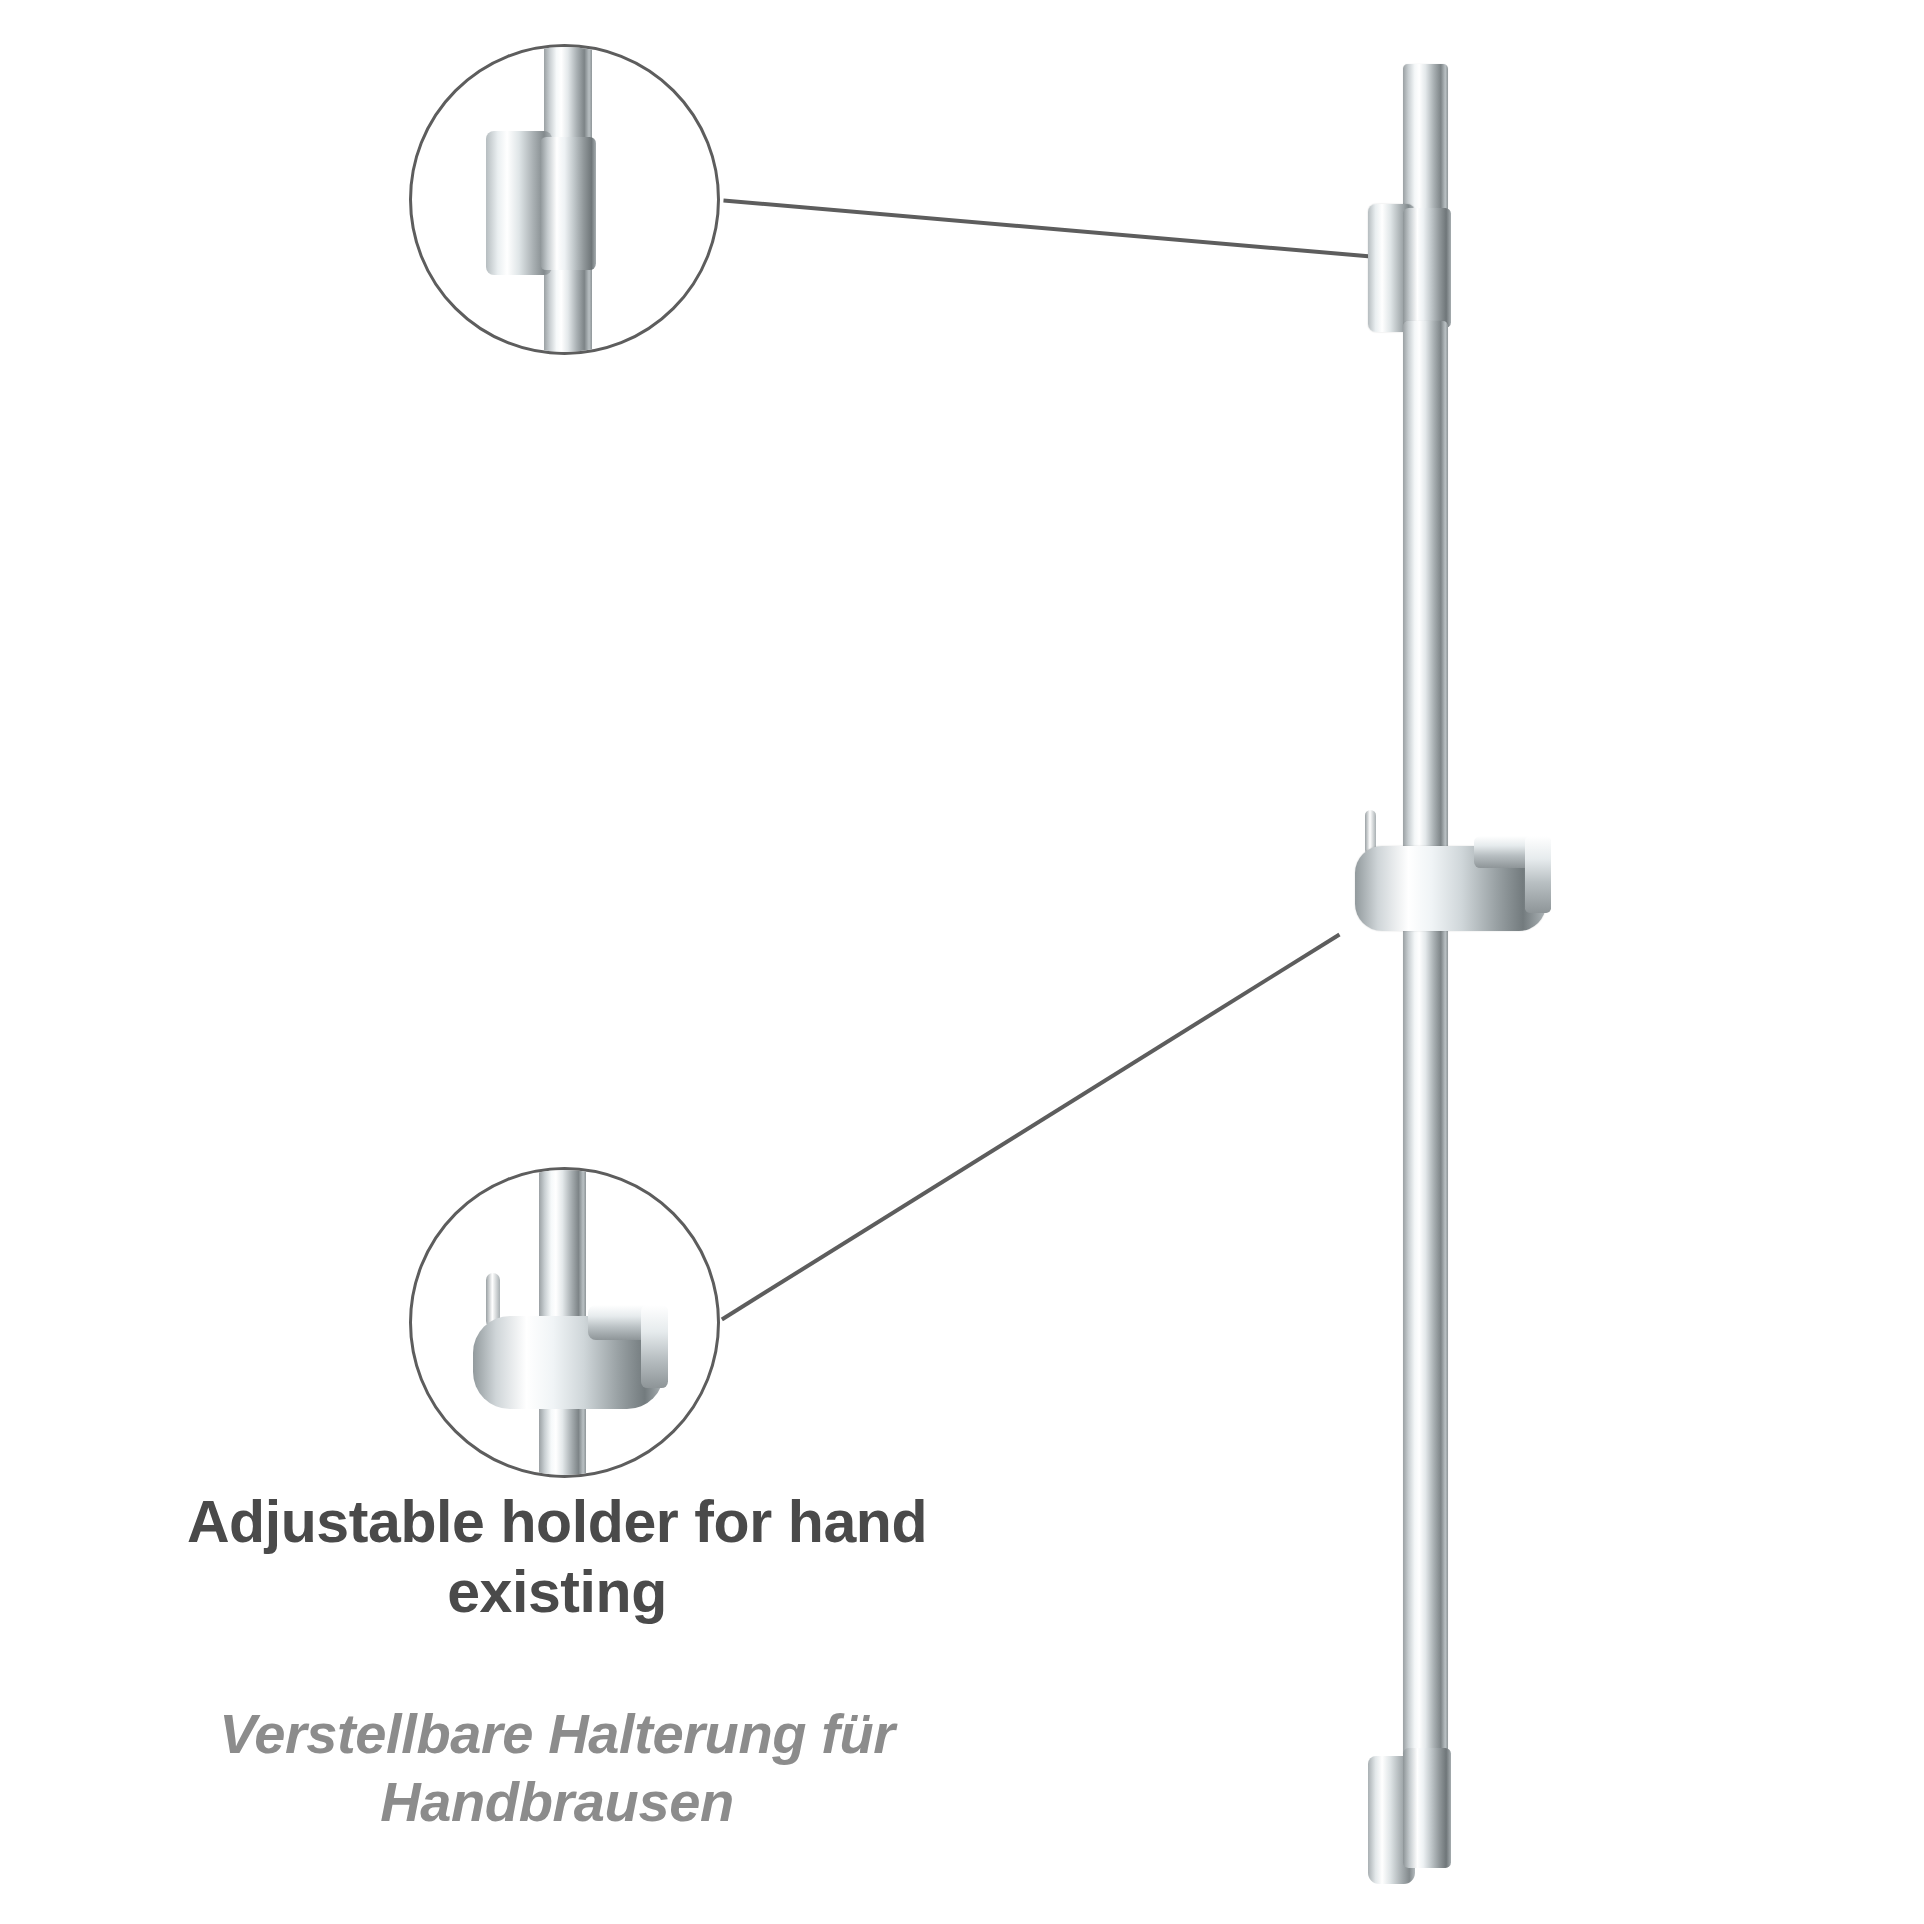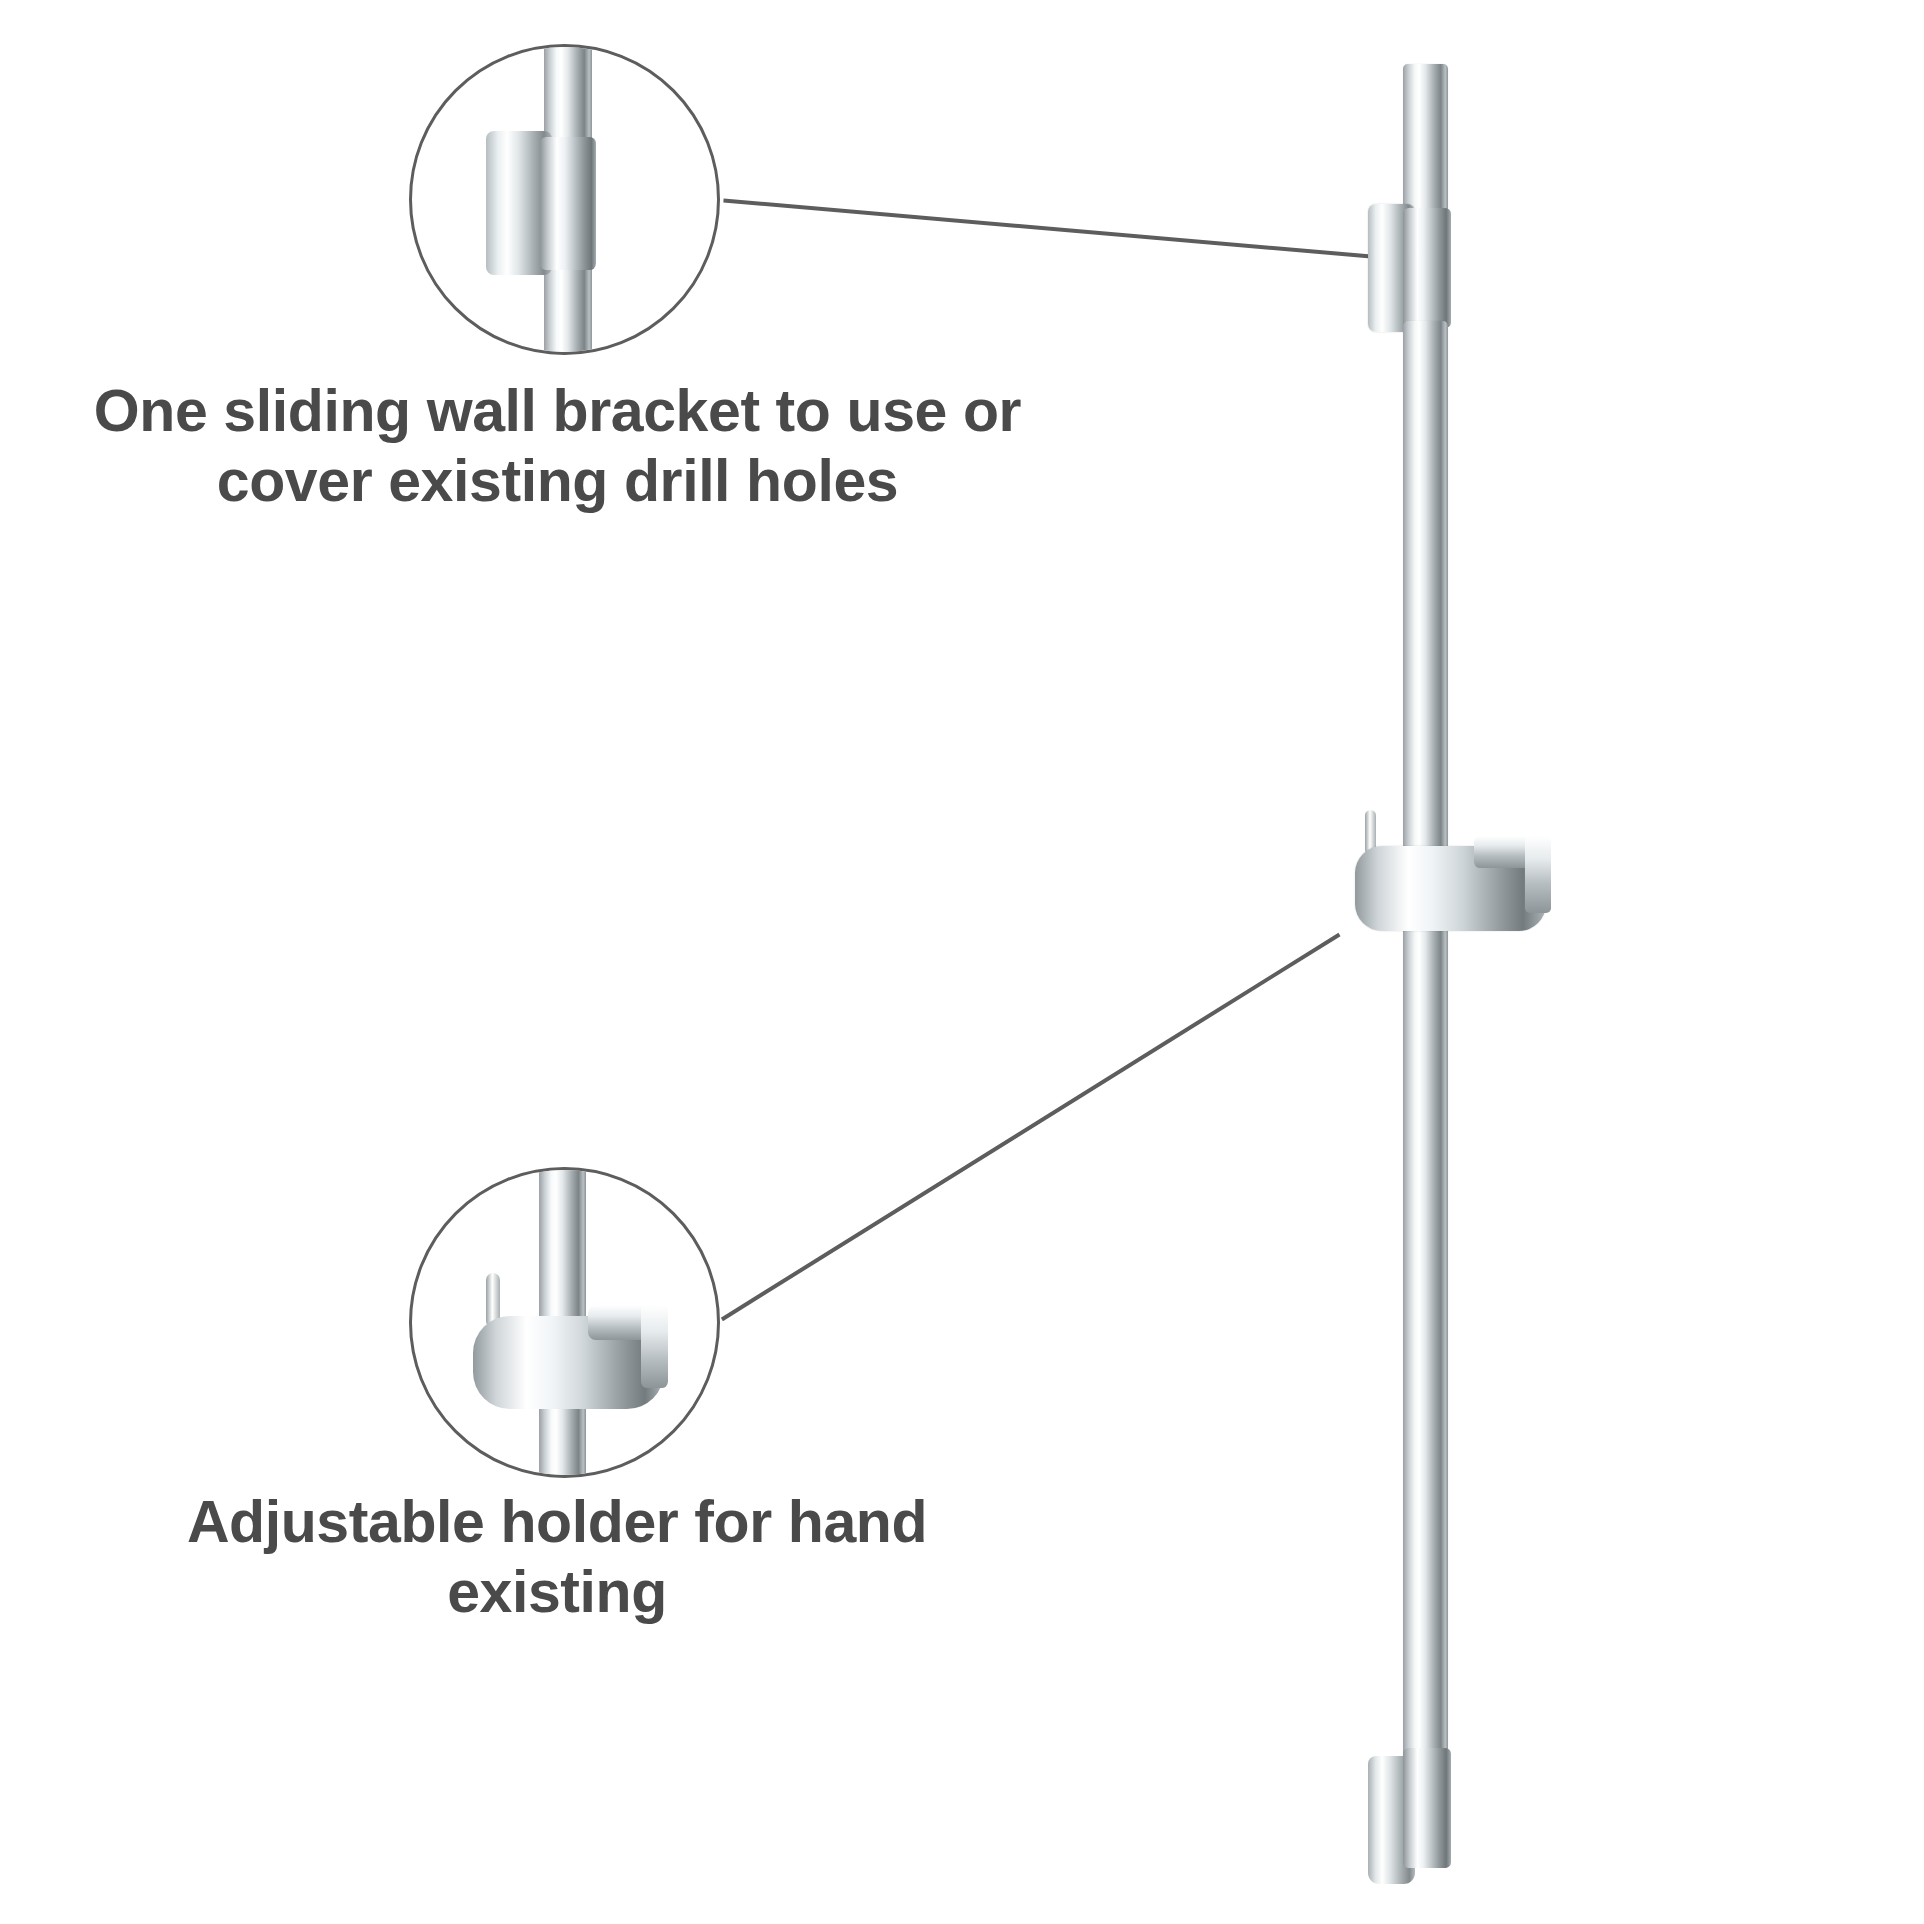--- a/index.html
+++ b/index.html
@@ -212,20 +212,20 @@
   </div>
 
   <div id="callout-bottom" class="callout">
     <div class="z-rod" style="left:127px; top:-8px; width:47px; height:321px;"></div>
     <div class="z-pin" style="left:74px; top:103px; width:14.4px; height:55px;"></div>
     <div class="z-holder" style="left:61px; top:146px; width:191px; height:93px;"></div>
     <div class="z-cradle" style="left:176px; top:135px; width:80px; height:35px;"></div>
     <div class="z-cradle" style="left:229px; top:135px; width:27px; height:83px; border-radius:6.4px;"></div>
   </div>
 
-  <div id="headline-1" class="headline">One sliding wall bracket to use or cover existing drill holes</div>
 
 
   <div id="headline-2" class="headline">Adjustable holder for hand existing</div>
 
+  <div id="subline-2" class="subline">Verstellbare Halterung für Handbrausen</div>
 
 </div>
 
 
 </body></html>

